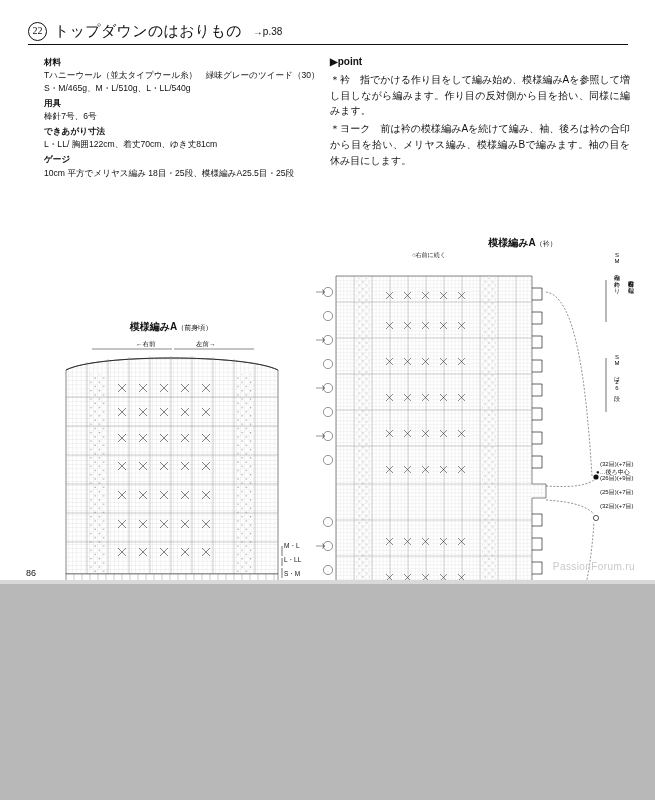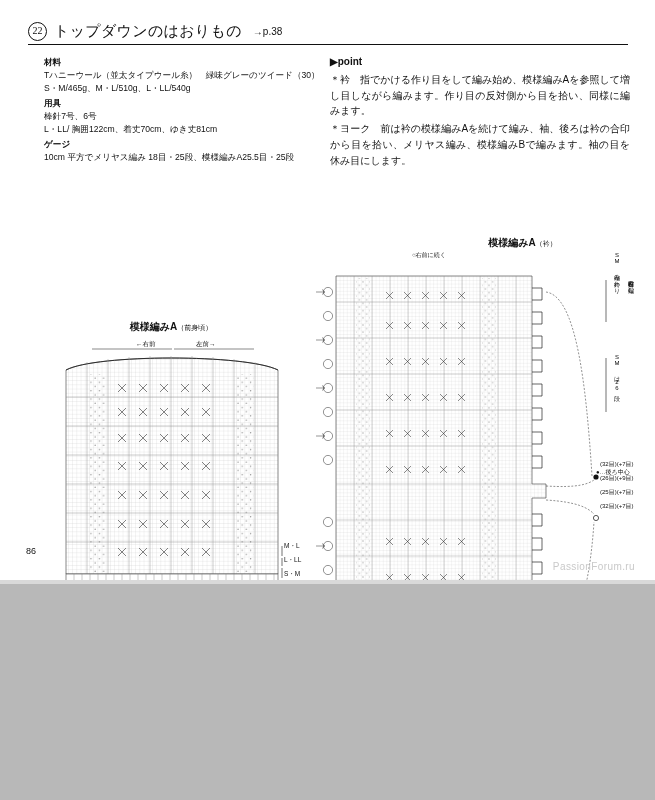--- a/index.html
+++ b/index.html
@@ -138,21 +138,21 @@
     height: 8px;
     border: 0.8px solid #111;
     vertical-align: -1px;
     margin-right: 2px;
   }
 
   
   .folio {
     position: absolute;
     left: 26px;
-    bottom: 28px;
+    bottom: 6px;
     font-size: 9px;
     color: #111;
   }
   .watermark {
     position: absolute;
     right: 20px;
     bottom: 12px;
     font-size: 10px;
     color: #c9c9c9;
     letter-spacing: 0.4px;
@@ -180,20 +180,21 @@
     <div class="title-ref">→p.38</div>
   </div>
   <div class="header-rule"></div>
 
   <div class="info-col">
     <div class="lbl">材料</div>
     <div class="ln">Tハニーウール（並太タイプウール糸）　緑味グレーのツイード（30）</div>
     <div class="ln">S・M/465g、M・L/510g、L・LL/540g</div>
     <div class="lbl">用具</div>
     <div class="ln">棒針7号、6号</div>
+    <div class="lbl">できあがり寸法</div>
     <div class="ln">L・LL/ 胸囲122cm、着丈70cm、ゆき丈81cm</div>
     <div class="lbl">ゲージ</div>
     <div class="ln">10cm 平方でメリヤス編み 18目・25段、模様編みA25.5目・25段</div>
   </div>
 
   <div class="point-col">
     <div class="point-head">▶point</div>
     <div class="point-item">＊衿　指でかける作り目をして編み始め、模様編みAを参照して増し目しながら編みます。作り目の反対側から目を拾い、同様に編みます。</div>
     <div class="point-item">＊ヨーク　前は衿の模様編みAを続けて編み、袖、後ろは衿の合印から目を拾い、メリヤス編み、模様編みBで編みます。袖の目を休み目にします。</div>
   </div>

